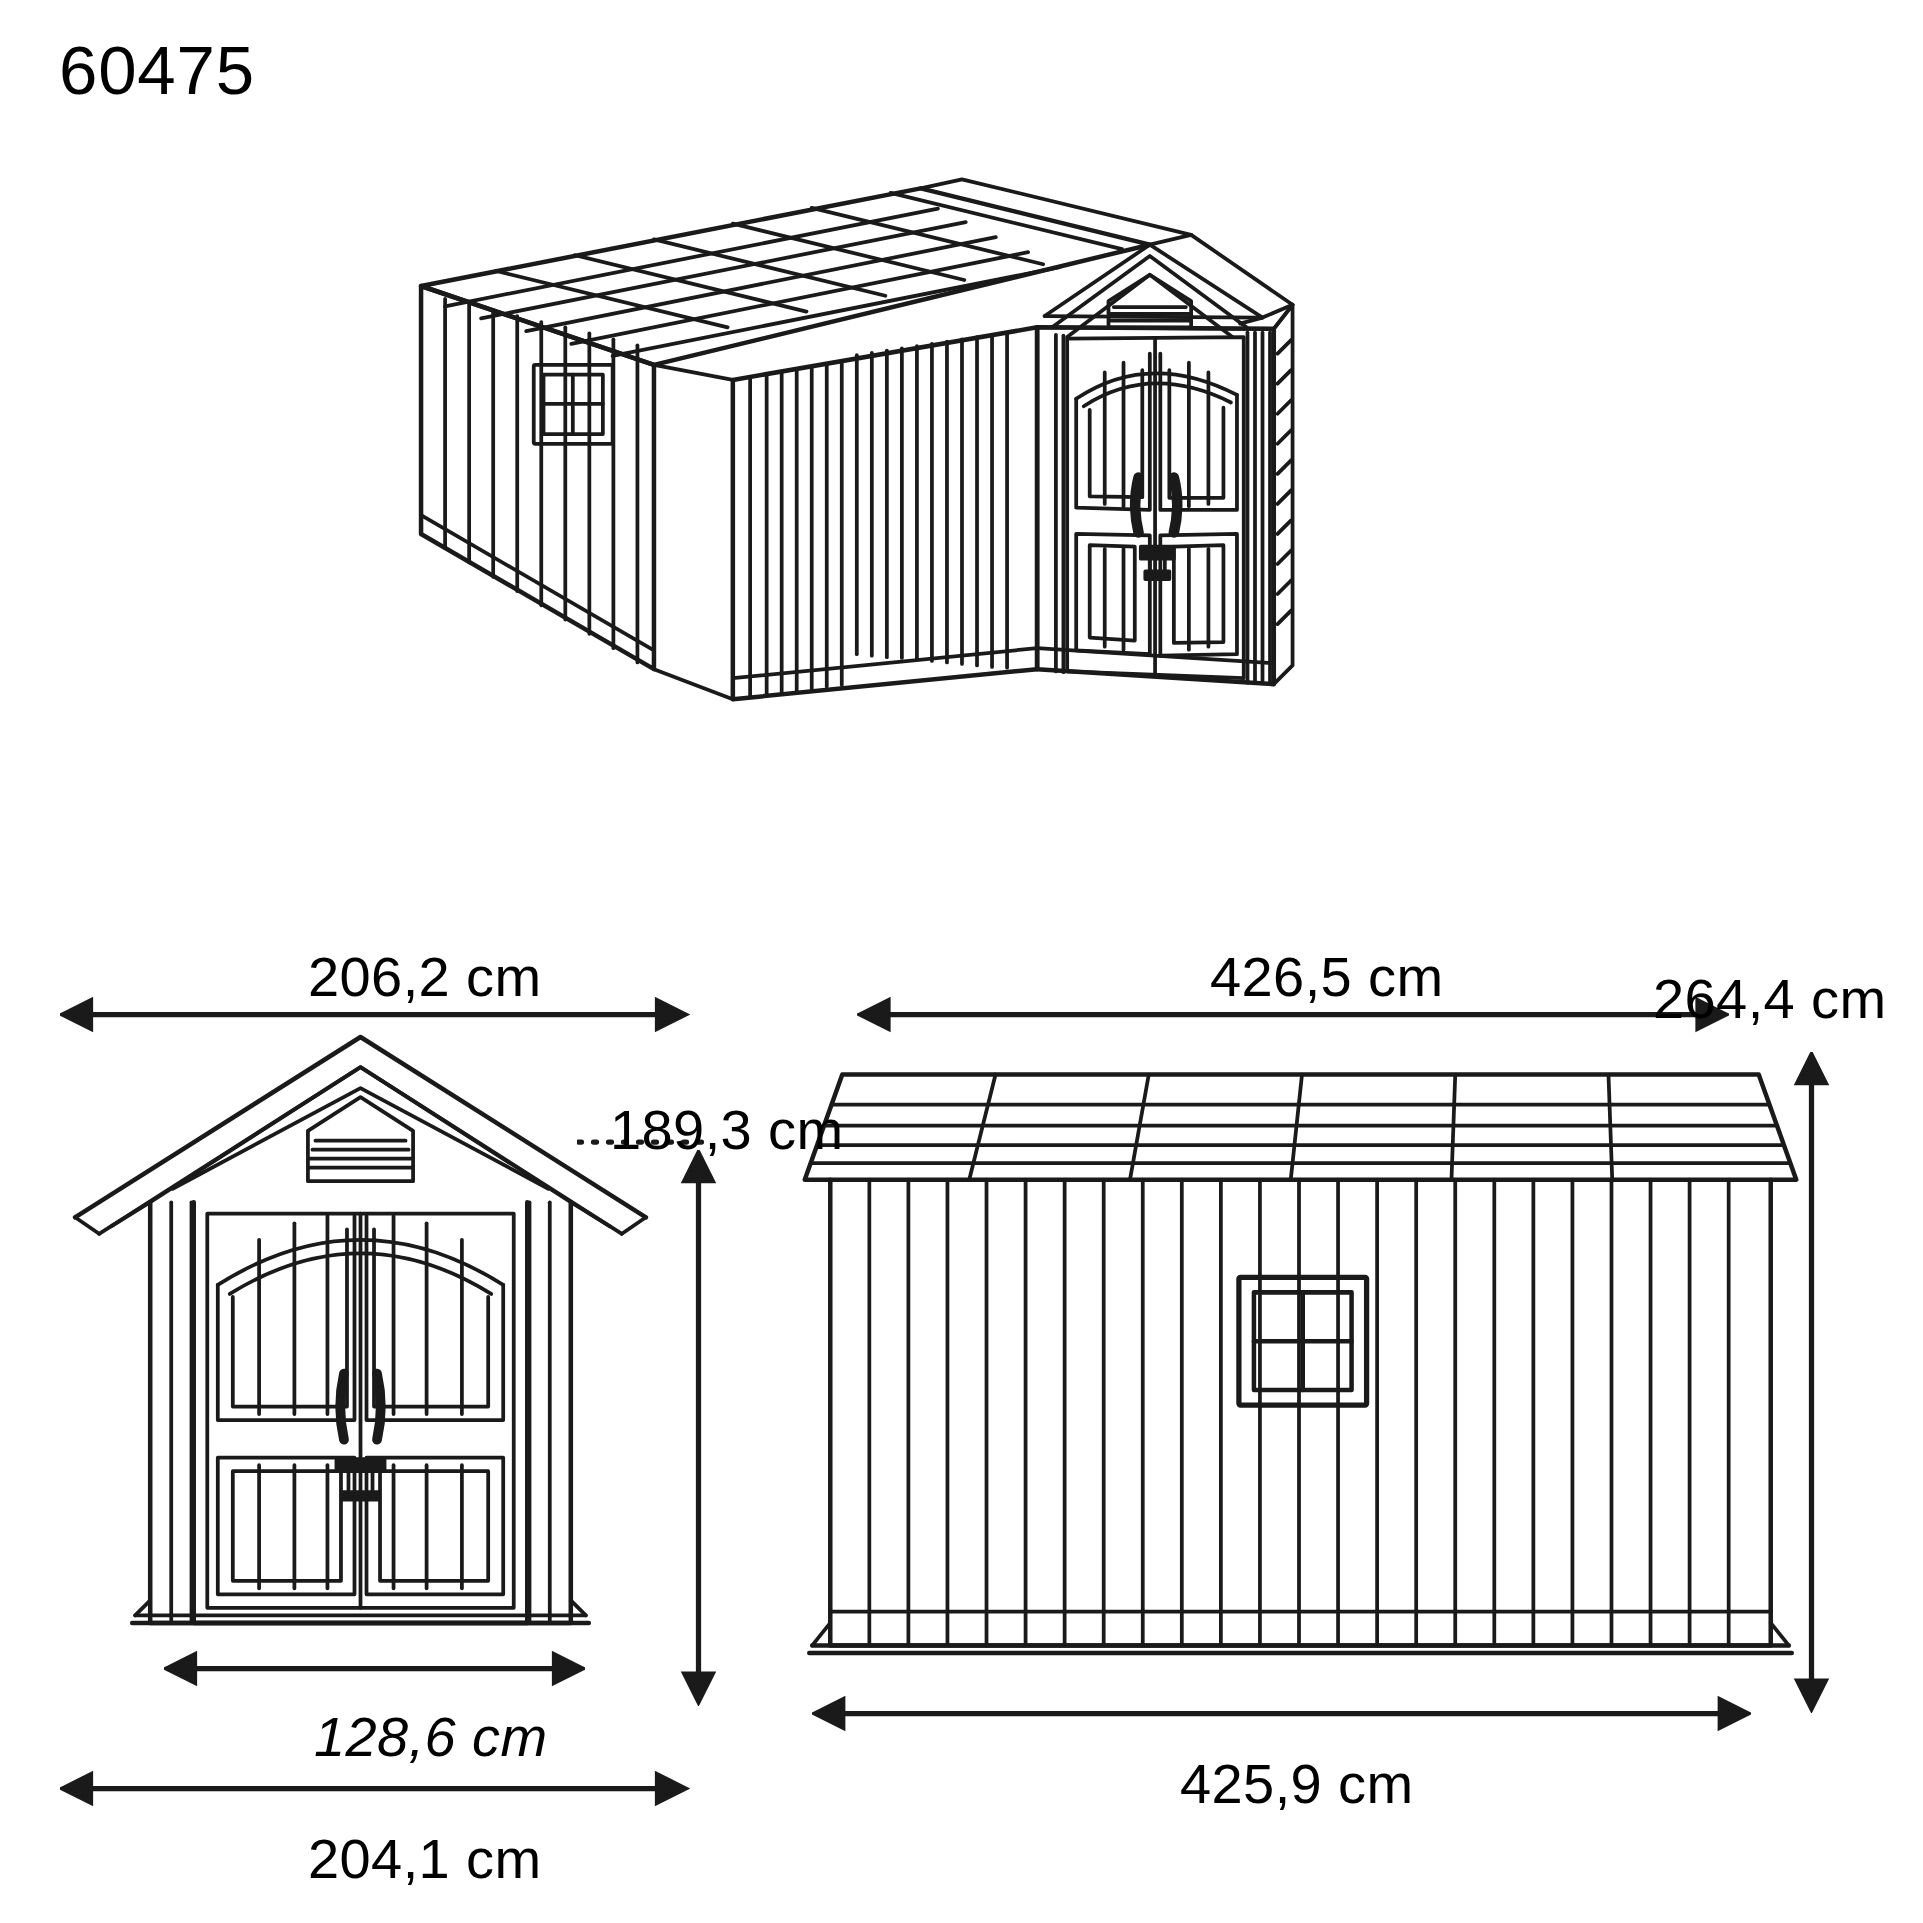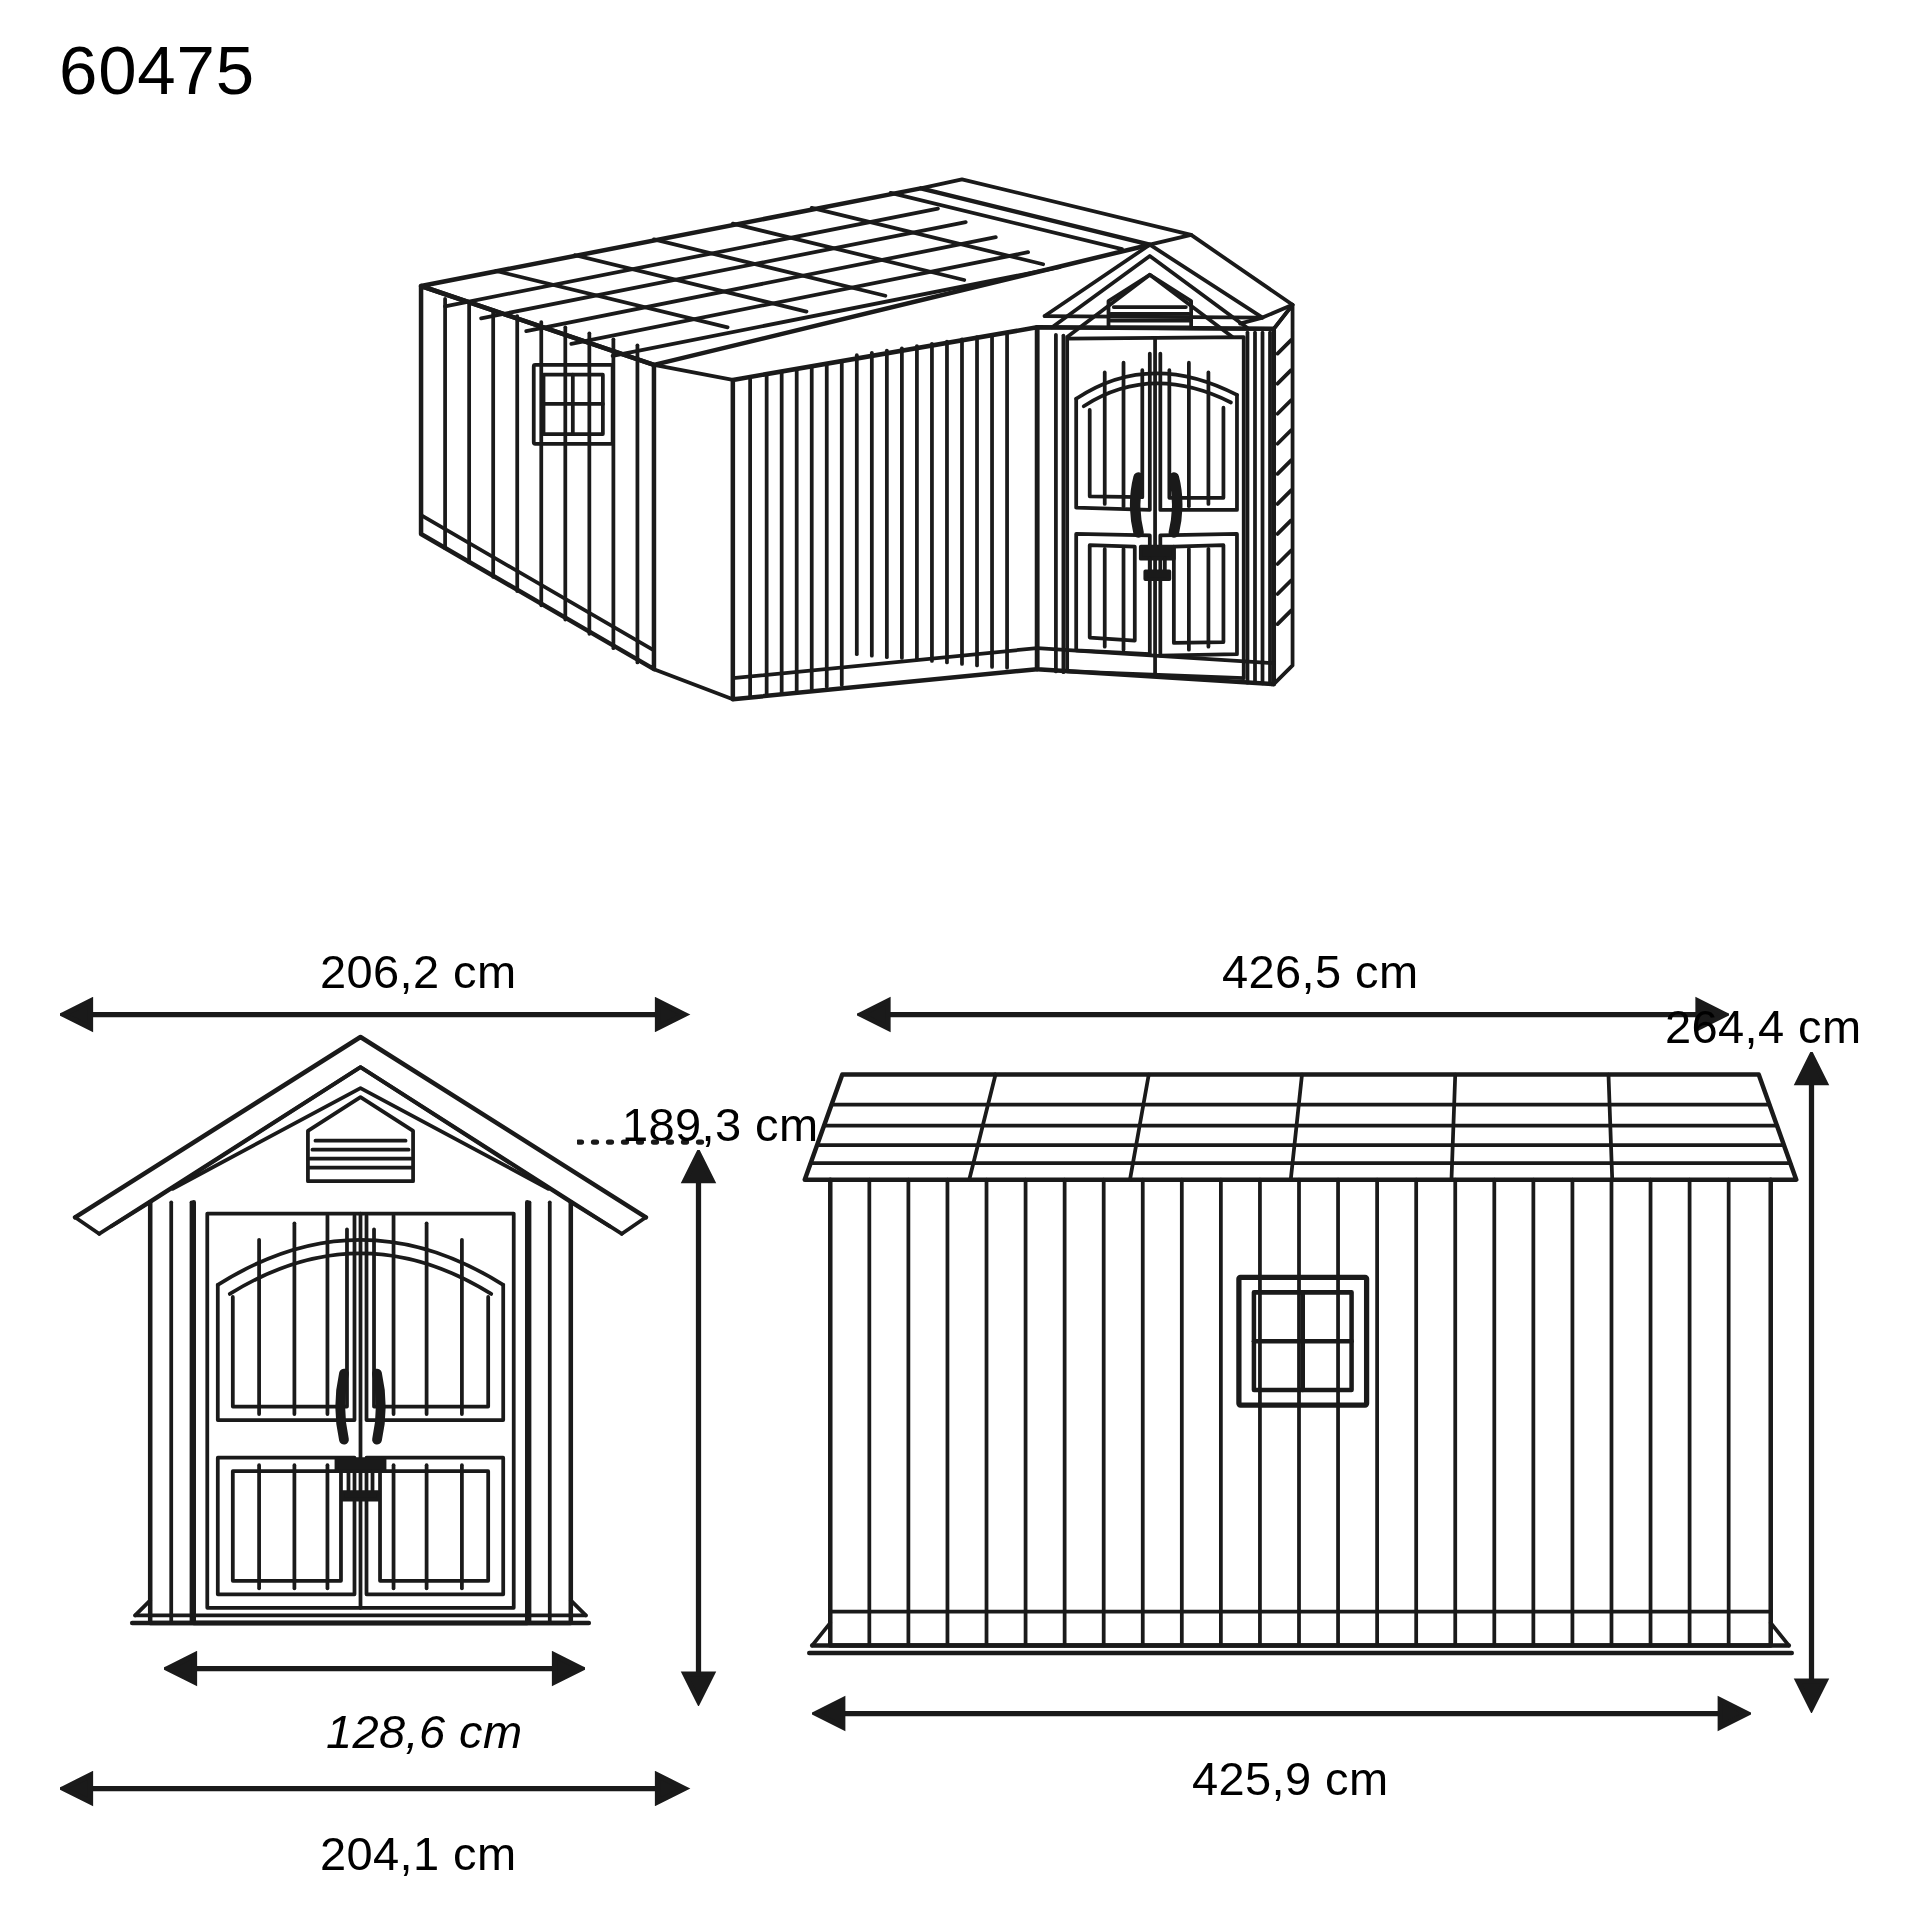--- a/index.html
+++ b/index.html
@@ -25,25 +25,24 @@
   }
   .brand-badge svg{display:block;width:100%;height:100%;}
 
   
   .svgblock{position:absolute;}
   .svgblock svg{display:block;width:100%;height:100%;}
 
   
   .dimlabel{
     position:absolute;
-    font-size:47px;
+    font-size:56px;
     font-weight:400;
     white-space:nowrap;
     letter-spacing:0.4px;
-    margin-left:12px;
   }
 
   .footer{
     position:absolute;left:0;bottom:27px;width:1924px;
     text-align:center;font-size:30px;letter-spacing:0.2px;
   }
   .footer-inner{display:inline-block;}
 </style>
 </head>
 <body>
@@ -384,21 +383,21 @@
 
   <div class="svgblock" style="left:1789px;top:1052px;width:45px;height:661px;">
     <svg viewBox="0 0 60 880" xmlns="http://www.w3.org/2000/svg">
       <g stroke="#1a1a1a" stroke-width="7" fill="#1a1a1a">
         <line x1="30" y1="26" x2="30" y2="852"></line>
         <polygon points="30,4 12,40 48,40"></polygon>
         <polygon points="30,874 12,838 48,838"></polygon>
       </g>
     </svg>
   </div>
-  <div class="dimlabel" style="left:1653px;top:999px;">264,4 cm</div>
+  <div class="dimlabel" style="left:1653px;top:966px;">264,4 cm</div>
 
   <div class="svgblock" style="left:812px;top:1691px;width:939px;height:45px;">
     <svg viewBox="0 0 1250 60" xmlns="http://www.w3.org/2000/svg">
       <g stroke="#1a1a1a" stroke-width="7" fill="#1a1a1a">
         <line x1="26" y1="30" x2="1222" y2="30"></line>
         <polygon points="4,30 40,12 40,48"></polygon>
         <polygon points="1246,30 1210,12 1210,48"></polygon>
       </g>
     </svg>
   </div>

